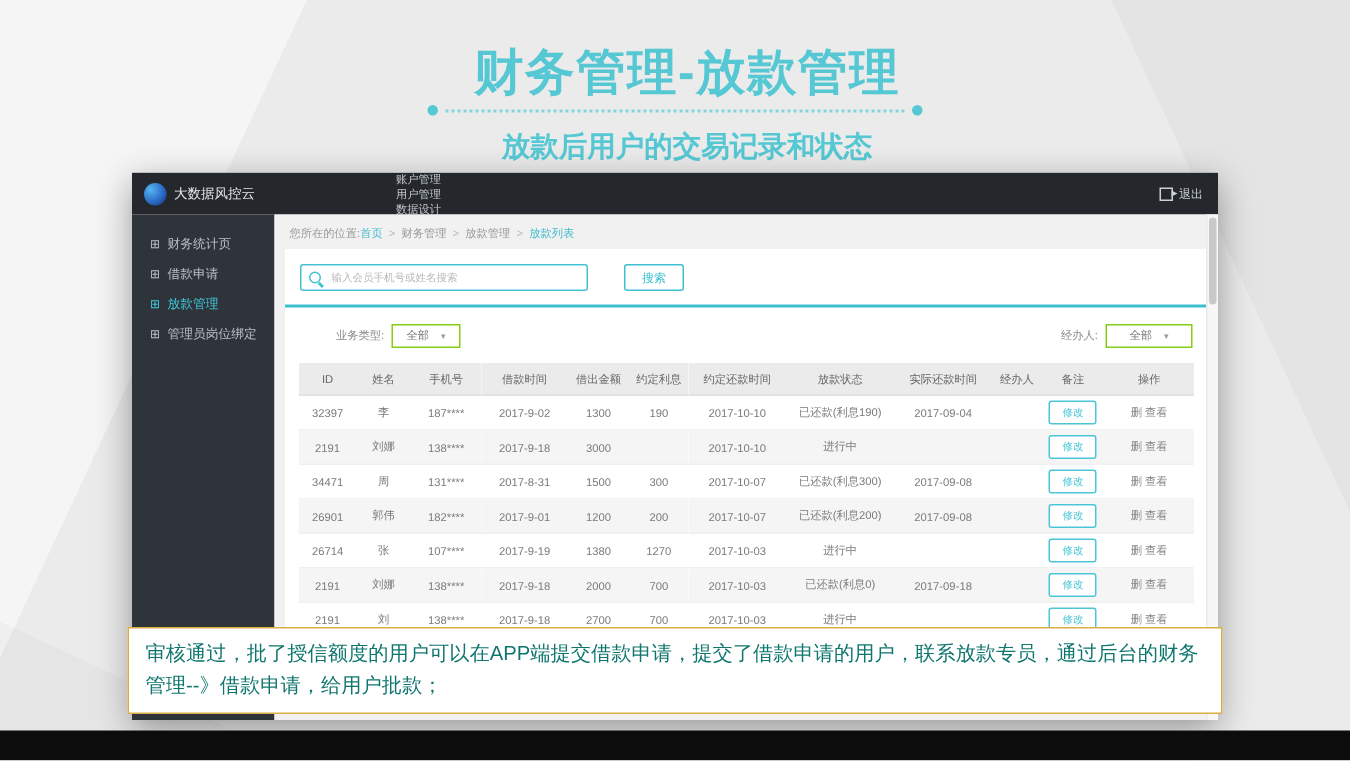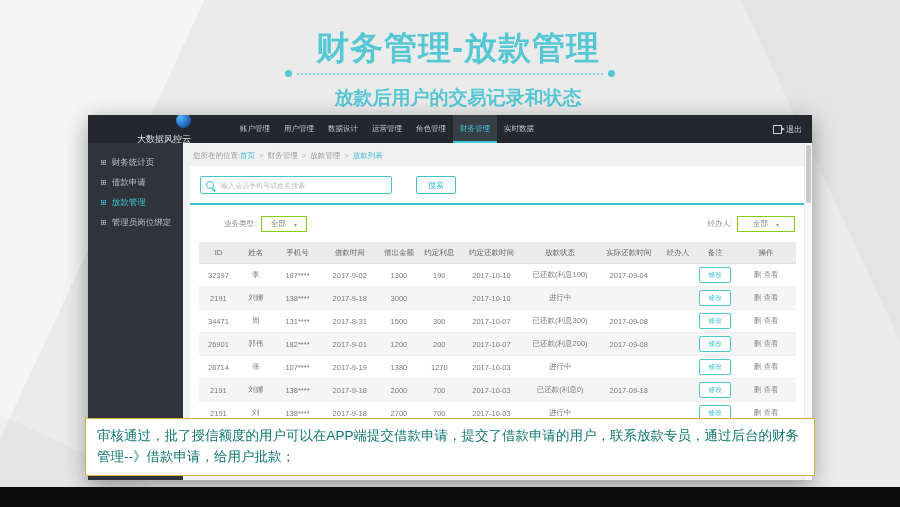--- a/index.html
+++ b/index.html
@@ -19,25 +19,25 @@
   .divider{position:absolute;top:70px;left:285px;width:330px;display:flex;align-items:center;gap:5px;}
   .divider .dot{width:7px;height:7px;border-radius:50%;background:#55c8d4;}
   .divider .line{flex:1;height:0;border-top:2px dotted #82d5de;}
   .subtitle{position:absolute;top:85px;left:0;right:0;text-align:center;
     font-size:19px;font-weight:bold;color:#55c8d4;}
 
   
   .app{position:absolute;left:88px;top:115px;width:724px;height:365px;background:#fff;
     box-shadow:0 6px 22px rgba(0,0,0,.38);overflow:hidden;}
   .topbar{height:28px;background:#24282c;display:flex;align-items:center;position:relative;}
-  .brand{width:95px;flex-shrink:0;display:flex;align-items:flex-end;gap:5px;padding-left:8px;
-    color:#e3e7ea;font-size:9px;flex-direction:column;}
+  .brand{width:95px;flex-shrink:0;display:flex;align-items:center;gap:5px;padding-left:8px;
+    color:#e3e7ea;font-size:9px;}
   .logo-circle{width:15px;height:15px;border-radius:50%;flex-shrink:0;
     background:radial-gradient(circle at 30% 30%,#57b6f0,#2a6cc8 55%,#15306e);}
-  .topnav{display:flex;height:100%;margin-left:42px;}
+  .topnav{display:flex;height:100%;margin-left:66px;flex-direction:column;}
   .nav-item{display:flex;align-items:center;padding:0 7px;font-size:7.5px;color:#c2c7cc;cursor:pointer;}
   .nav-item.active{background:#373e44;color:#3ec9db;border-bottom:2px solid #3ec9db;padding-top:2px;}
   .logout{margin-left:auto;display:flex;align-items:center;padding-right:10px;color:#ccd1d5;font-size:8px;cursor:pointer;}
   .exit-icon{width:7px;height:7px;border:1px solid #ccd1d5;display:inline-block;position:relative;margin-right:4px;}
   .exit-icon::after{content:"";position:absolute;right:-4px;top:1px;
     border-left:4px solid #ccd1d5;border-top:2px solid transparent;border-bottom:2px solid transparent;}
 
   .app-body{display:flex;height:337px;}
   .sidebar{width:95px;flex-shrink:0;background:#2e343a;padding-top:10px;}
   .side-item{display:flex;align-items:center;gap:5px;padding:4px 0 4px 12px;

